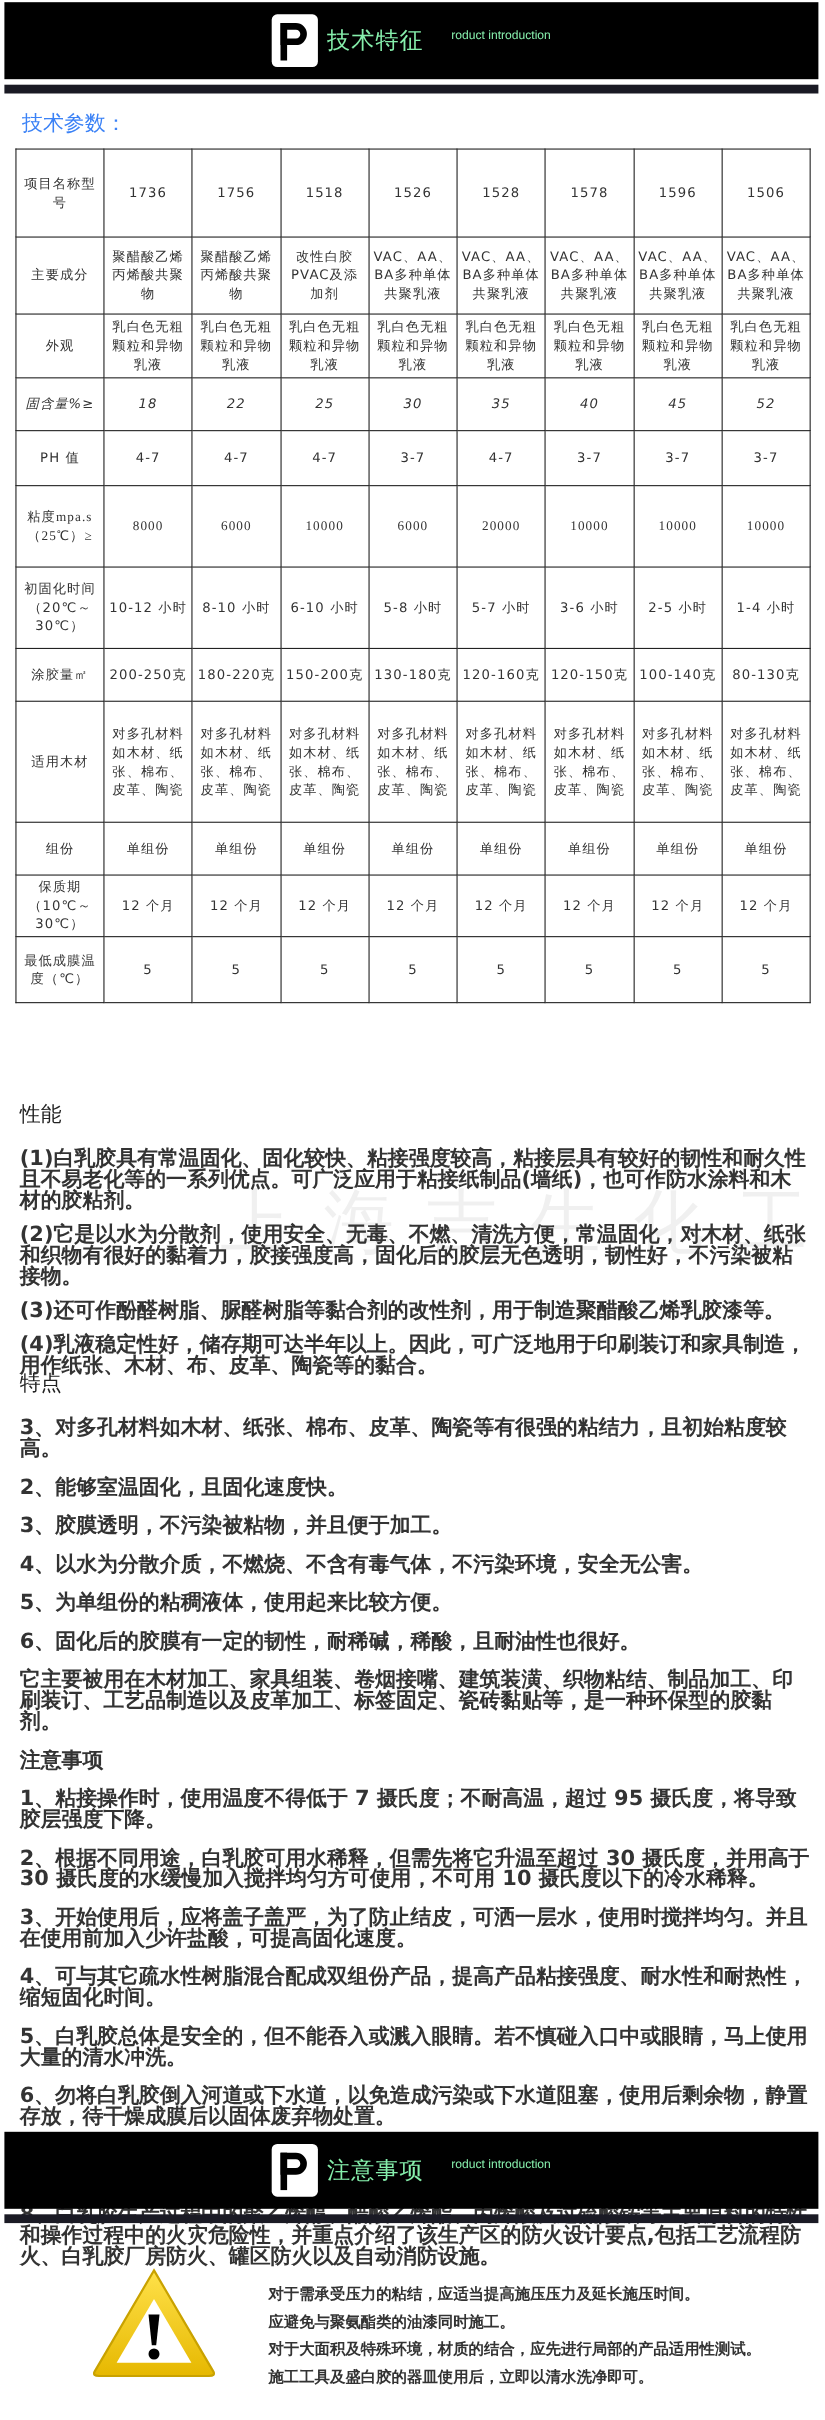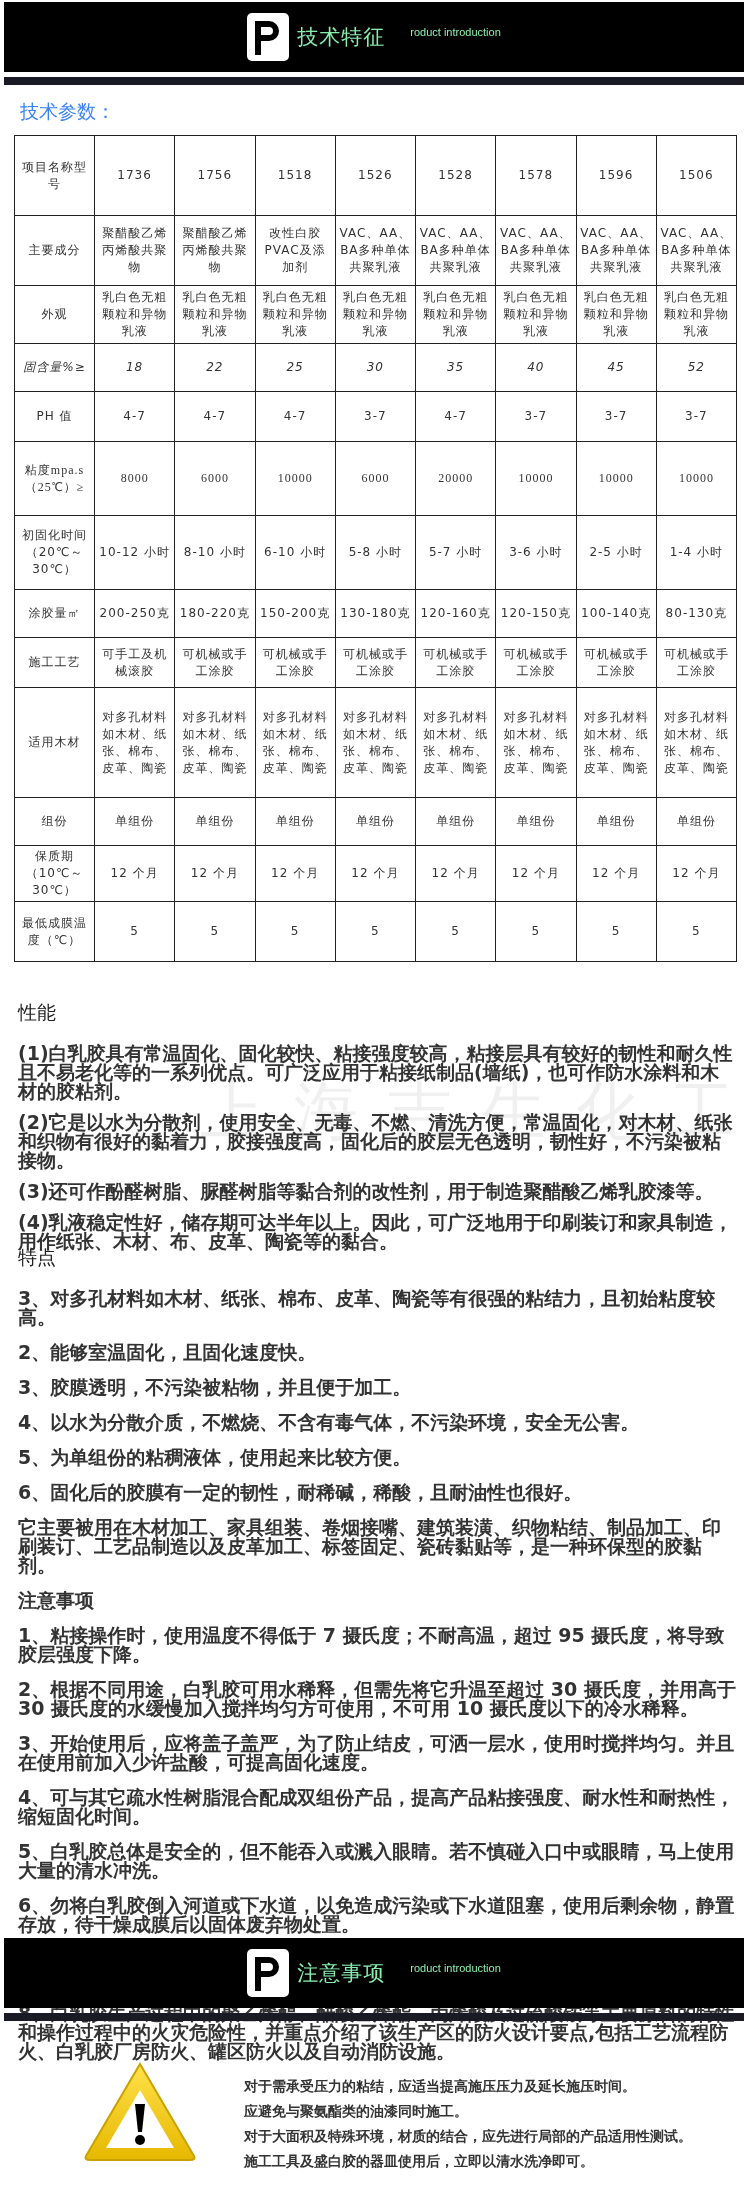--- a/index.html
+++ b/index.html
@@ -127,31 +127,20 @@
         <td class="label">涂胶量㎡</td>
         <td>200-250克</td>
         <td>180-220克</td>
         <td>150-200克</td>
         <td>130-180克</td>
         <td>120-160克</td>
         <td>120-150克</td>
         <td>100-140克</td>
         <td>80-130克</td>
       </tr>
-      <tr style="height: 50px;">
-        <td class="label">施工工艺</td>
-        <td>可手工及机械滚胶</td>
-        <td>可机械或手工涂胶</td>
-        <td>可机械或手工涂胶</td>
-        <td>可机械或手工涂胶</td>
-        <td>可机械或手工涂胶</td>
-        <td>可机械或手工涂胶</td>
-        <td>可机械或手工涂胶</td>
-        <td>可机械或手工涂胶</td>
-      </tr>
       <tr style="height: 110px;">
         <td class="label">适用木材</td>
         <td>对多孔材料如木材、纸张、棉布、皮革、陶瓷</td>
         <td>对多孔材料如木材、纸张、棉布、皮革、陶瓷</td>
         <td>对多孔材料如木材、纸张、棉布、皮革、陶瓷</td>
         <td>对多孔材料如木材、纸张、棉布、皮革、陶瓷</td>
         <td>对多孔材料如木材、纸张、棉布、皮革、陶瓷</td>
         <td>对多孔材料如木材、纸张、棉布、皮革、陶瓷</td>
         <td>对多孔材料如木材、纸张、棉布、皮革、陶瓷</td>
         <td>对多孔材料如木材、纸张、棉布、皮革、陶瓷</td>

